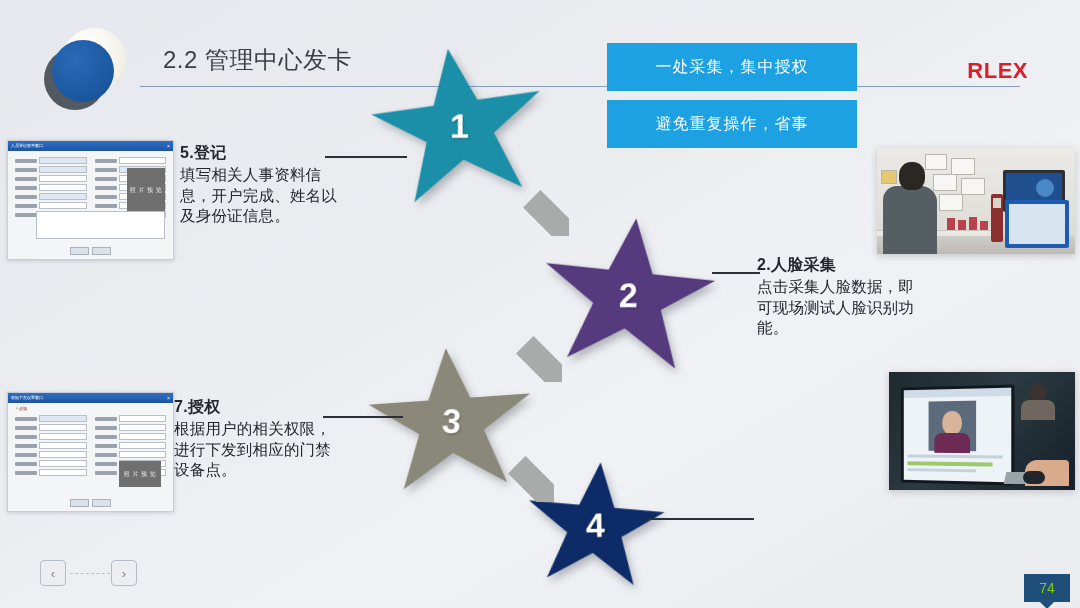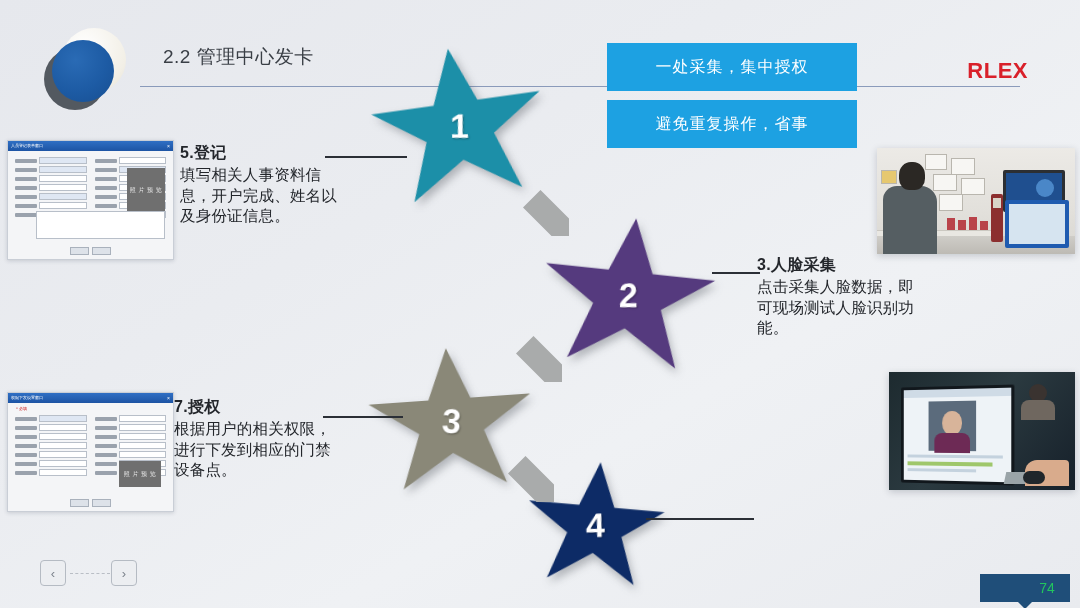--- a/index.html
+++ b/index.html
@@ -48,21 +48,21 @@
   .logo-circ.front {
     left: 26px; top: 14px;
     width: 62px; height: 62px;
     background: radial-gradient(circle at 38% 32%, #2a6bb5 0%, #1d5ba4 55%, #174e91 100%);
   }
 
   .slide-title {
     position: absolute;
     left: 163px;
     top: 44px;
-    font-size: 19px;
+    font-size: 24px;
     color: #3a3f46;
     letter-spacing: .5px;
     white-space: nowrap;
   }
   .header-rule {
     position: absolute;
     left: 140px;
     top: 86px;
     width: 880px;
     height: 0;
@@ -333,26 +333,25 @@
     border-top: 1px dashed #b9bec5;
   }
 
   .page-tag {
     position: absolute;
     right: 10px;
     bottom: 6px;
     width: 46px;
     height: 28px;
     background: #1f4e79;
-    color: #22c55e;
+    color: #84cc16;
     font-size: 14px;
     display: flex;
     align-items: center;
     justify-content: center;
-    padding-left: 44px;
   }
   .page-tag::after {
     content: "";
     position: absolute;
     left: 50%;
     bottom: -7px;
     margin-left: -7px;
     border-left: 7px solid transparent;
     border-right: 7px solid transparent;
     border-top: 7px solid #1f4e79;
@@ -400,21 +399,21 @@
   <div class="connector c1"></div>
   <div class="connector c2"></div>
   <div class="connector c3"></div>
   <div class="connector c4"></div>
 
   <div class="step st1">
     <div class="heading">5.登记</div>
     <div class="body">填写相关人事资料信息，开户完成、姓名以及身份证信息。</div>
   </div>
   <div class="step st2">
-    <div class="heading">3.人脸采集</div>
+    <div class="heading">2.人脸采集</div>
     <div class="body">点击采集人脸数据，即可现场测试人脸识别功能。</div>
   </div>
   <div class="step st3">
     <div class="heading">7.授权</div>
     <div class="body">根据用户的相关权限，进行下发到相应的门禁设备点。</div>
   </div>
 
   <div class="shot sh1">
     <div class="titlebar">
       <span class="tb-text">人员登记表单窗口</span>

